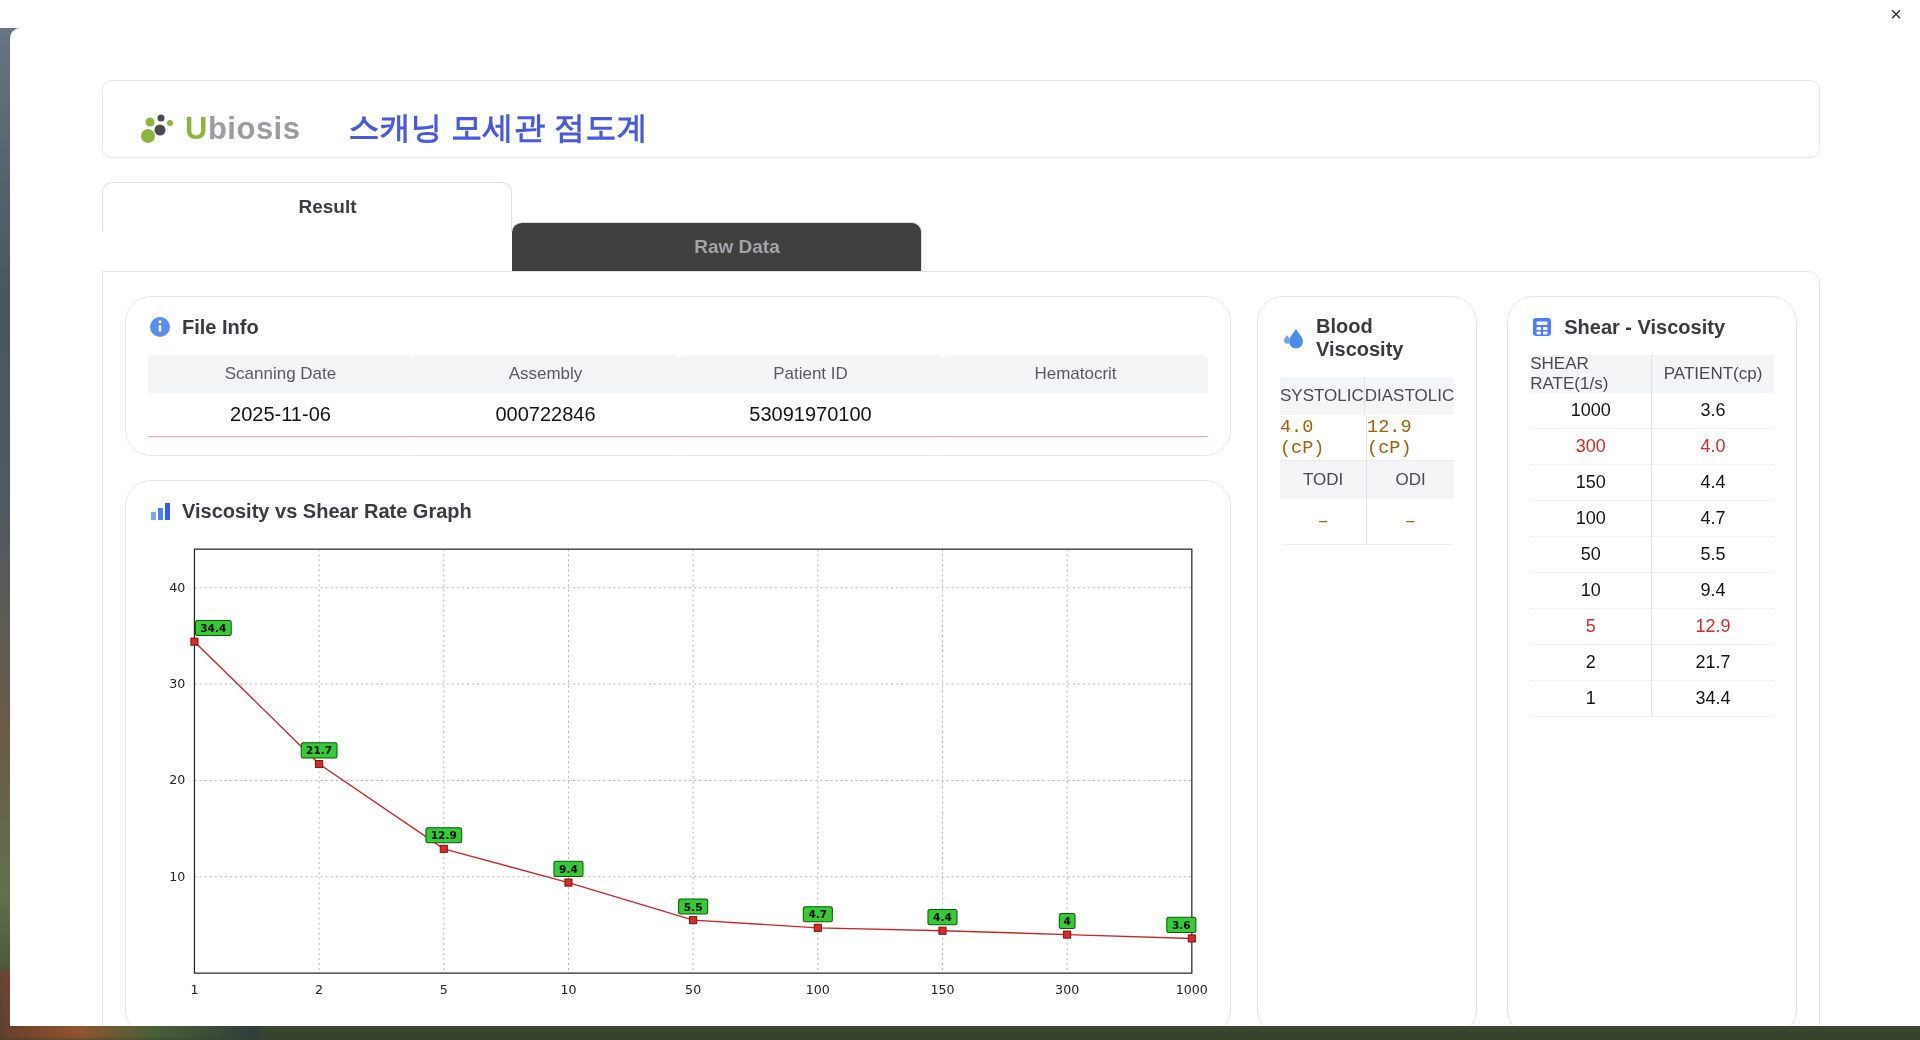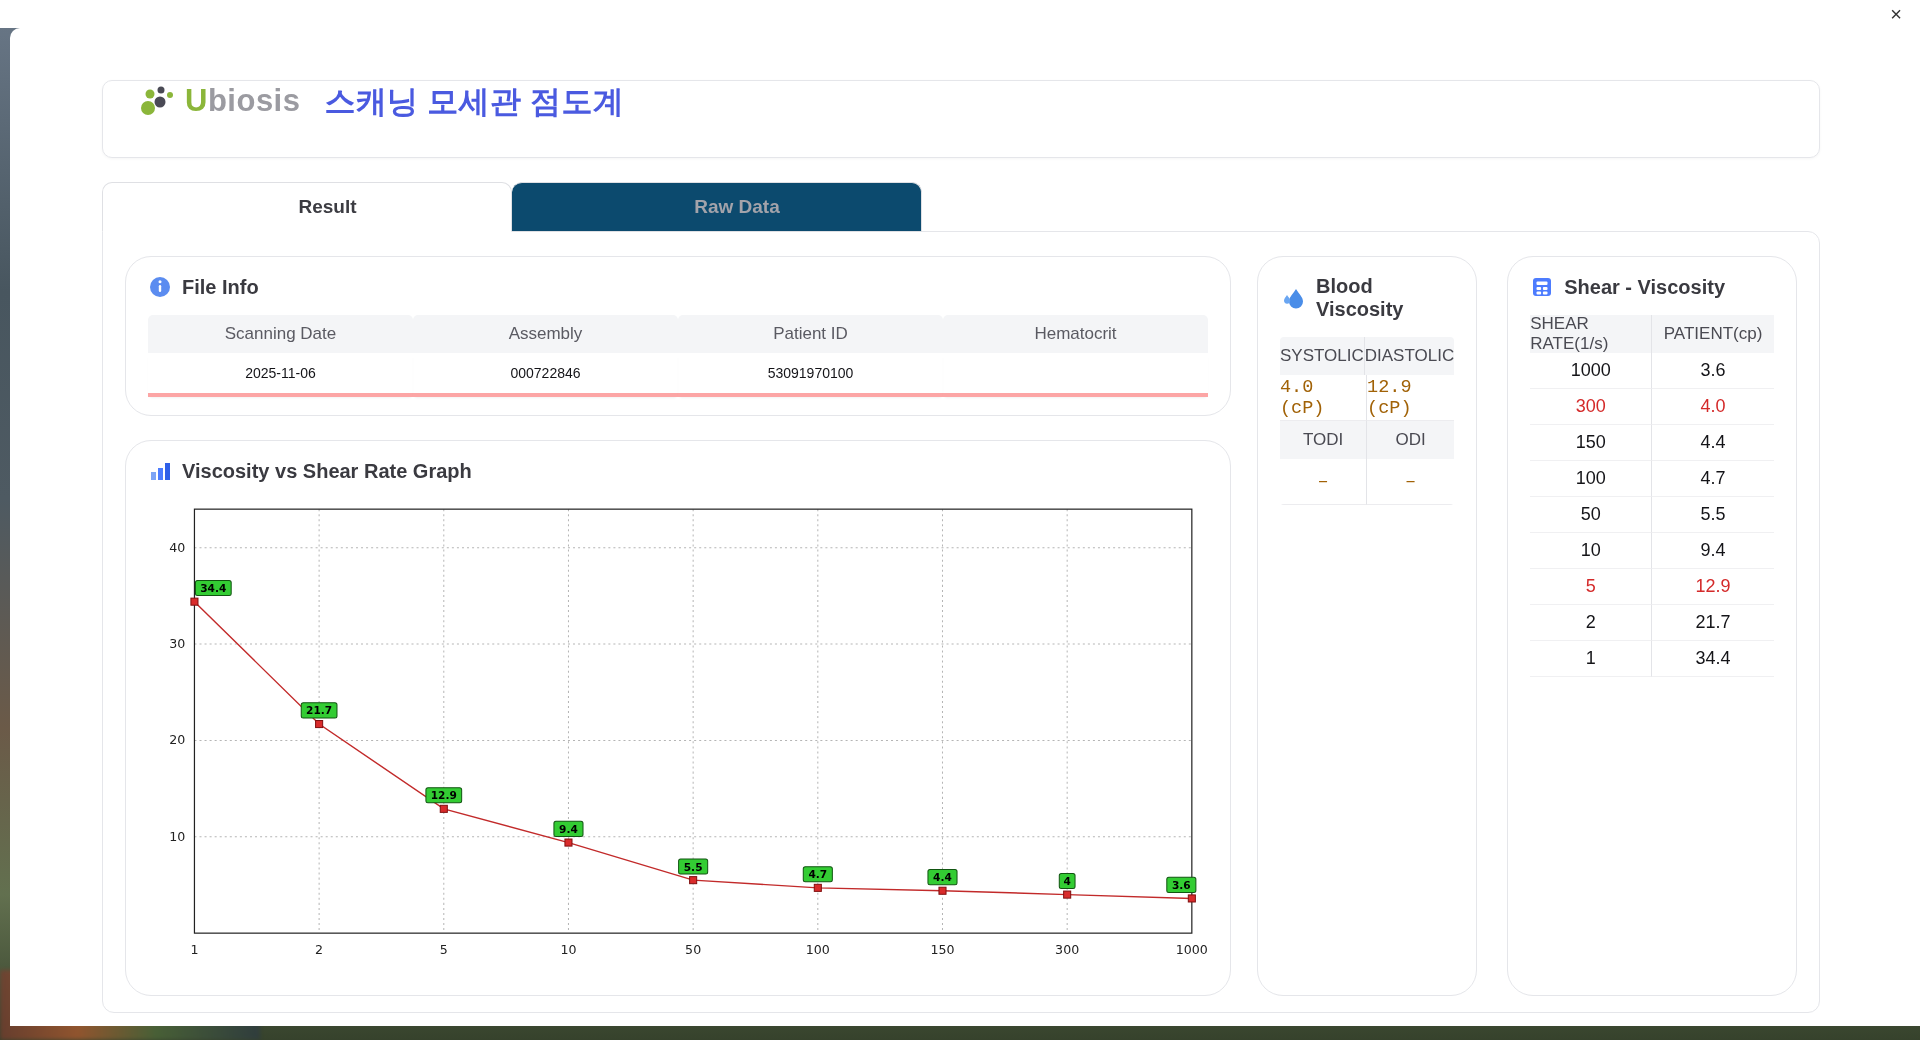--- a/index.html
+++ b/index.html
@@ -30,37 +30,37 @@
   .window {
     position: absolute; left: 10px; top: 28px; right: 0; bottom: 14px;
     background: #fff; border-top-left-radius: 10px; z-index: 5; overflow: hidden;
   }
   .content { padding: 52px 100px 0 92px; }
 
   .card { background: #fff; border: 1px solid #e5e6ea; border-radius: 10px; }
 
   
   .header-card {
-    height: 78px; display: flex; align-items: flex-start; gap: 24px;
-    padding: 0 34px; box-shadow: 0 1px 3px rgba(0,0,0,.04);
+    height: 78px; display: flex; align-items: flex-end; gap: 48px;
+    padding: 8px 34px; box-shadow: 0 1px 3px rgba(0,0,0,.04);
   }
   .logo { display: flex; align-items: center; gap: 4px; }
   .logo-text { font-size: 31px; font-weight: 600; color: #9b9ba1; letter-spacing: .5px; }
   .logo-u { color: #8bb63a; }
   .app-title { font-size: 31px; font-weight: 700; color: #4a5ae0; letter-spacing: .3px; }
 
   
   .tabs { display: flex; margin-top: 24px; position: relative; z-index: 2; margin-bottom: -1px; }
   .tab {
     width: 410px; height: 50px; display: flex; align-items: center; justify-content: center;
     font-size: 19px; font-weight: 700; border: 1px solid #dfe0e4;
     border-radius: 10px 10px 0 0; cursor: pointer; padding-left: 41px;
   }
   .tab.active { background: #fff; color: #3c3c42; border-bottom: 1px solid #fff; }
-  .tab.inactive { background: #0c4a6e; color: #a3a3aa; border-left: none; }
+  .tab.inactive { background: #404040; color: #a3a3aa; border-left: none; margin-top: 40px; }
 
   
   .panel {
     border: 1px solid #e5e6ea; border-radius: 0 12px 12px 12px;
     background: #fff; padding: 24px 22px 16px; display: flex; gap: 26px;
     height: 782px;
   }
   .left-col { flex: 1; display: flex; flex-direction: column; gap: 24px; }
   .right-col { width: 540px; display: flex; flex-direction: row; gap: 30px; }
 
@@ -72,21 +72,21 @@
   .card-title svg { flex: 0 0 auto; }
 
   
   .fi-fields { display: grid; grid-template-columns: repeat(4, 1fr); margin-top: 16px; }
   .fi-label {
     background: #f4f5f7; height: 38px; display: flex; align-items: center; justify-content: center;
     color: #5a5a62; font-size: 17px; border-radius: 5px 5px 0 0;
   }
   .fi-value {
     height: 44px; display: flex; align-items: center; justify-content: center;
-    font-size: 14px; color: #141418; border-bottom: 4px solid #fca5a5;
+    font-size: 20px; color: #141418; border-bottom: 1px solid #fca5a5;
     box-shadow: 0 2px 3px -2px rgba(0,0,0,.10);
   }
 
   
   .graph-card { flex: 1; text-align: right; }
   .chart-wrap { margin-top: 10px; }
   .chart-wrap svg { width: 100%; height: auto; display: block; }
   svg text { font-family: "DejaVu Sans", "Liberation Sans", sans-serif; }
 
   

